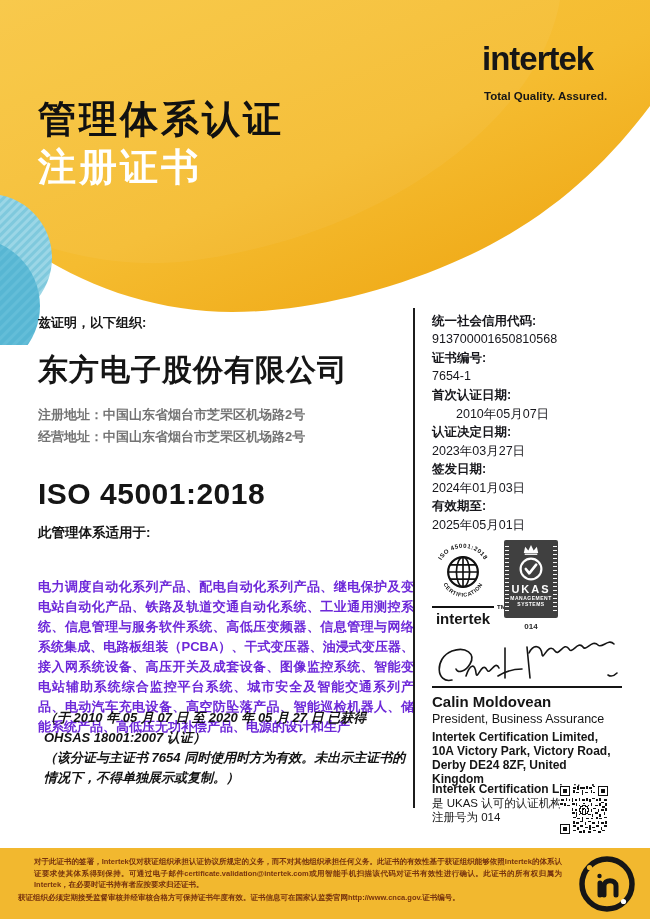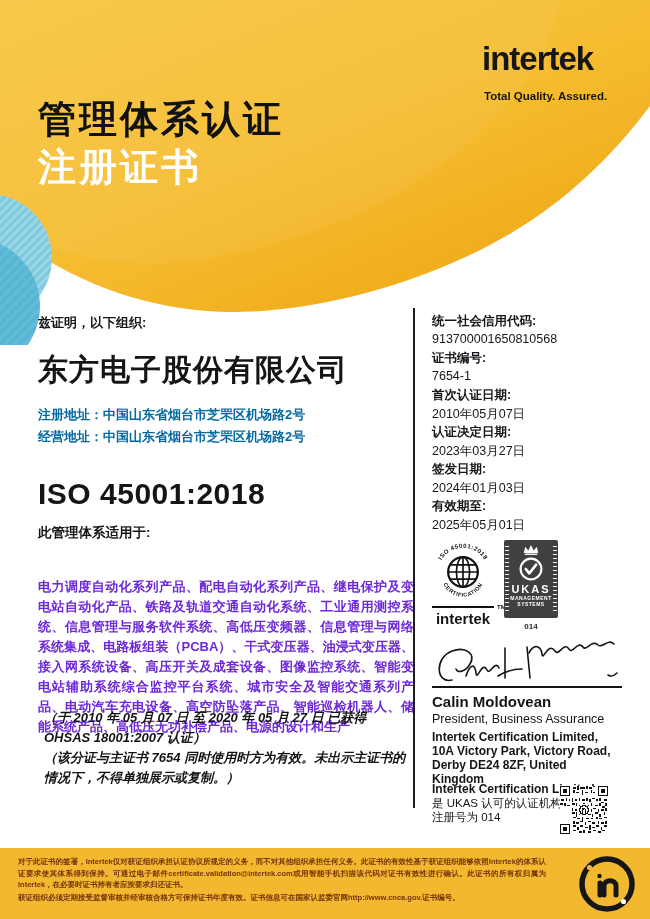--- a/index.html
+++ b/index.html
@@ -9,21 +9,21 @@
   .title-cn{font-size:38px;font-weight:900;letter-spacing:3px;line-height:1;}
   .label{font-size:12.5px;font-weight:800;color:#17171c;}
   .value{font-size:12.5px;font-weight:500;color:#17171c;}
   .scope{width:376px;font-size:13px;font-weight:600;line-height:20px;text-align:justify;color:#6d28d9;margin-top:27px;}
   .note{width:372px;font-size:13px;font-weight:700;font-style:italic;line-height:20px;color:#131313;}
   .ukas{width:54px;height:78px;background:#404040;border-radius:2px;display:flex;flex-direction:column;align-items:center;}
   .ukas .ticks{position:absolute;top:6px;bottom:6px;width:4px;
       background:repeating-linear-gradient(to bottom,rgba(255,255,255,.95) 0 1px,transparent 1px 4px);}
   .qr{image-rendering:pixelated;}
   .ftxt{width:528px;font-size:7.5px;font-weight:700;line-height:11.5px;color:#77330E;text-align:justify;}
-  .addr{font-size:13px;font-weight:600;color:#0369a1;}
+  .addr{font-size:13px;font-weight:600;color:#737373;}
   .wordmark{font-weight:800;color:#161616;}
 </style>
 </head>
 <body>
 
 <div class="page">
 
   <svg class="abs" style="left:0;top:0;" width="650" height="345" viewBox="0 0 650 345">
     <defs>
       <linearGradient id="yg" x1="0" y1="0" x2="0.85" y2="1">
@@ -71,21 +71,21 @@
 
   <div class="abs" style="left:413px;top:308px;width:1.5px;height:500px;background:#1c1c1c;"></div>
 
   <div class="abs label" style="left:432px;top:313px;">统一社会信用代码:</div>
   <div class="abs value" style="left:432px;top:332px;">913700001650810568</div>
 
   <div class="abs label" style="left:432px;top:350px;">证书编号:</div>
   <div class="abs value" style="left:432px;top:369px;">7654-1</div>
 
   <div class="abs label" style="left:432px;top:387px;">首次认证日期:</div>
-  <div class="abs value" style="left:432px;top:406px;">2010年05月07日</div>
+  <div class="abs value" style="left:456px;top:406px;">2010年05月07日</div>
 
   <div class="abs label" style="left:432px;top:424px;">认证决定日期:</div>
   <div class="abs value" style="left:432px;top:443px;">2023年03月27日</div>
 
   <div class="abs label" style="left:432px;top:461px;">签发日期:</div>
   <div class="abs value" style="left:432px;top:480px;">2024年01月03日</div>
 
   <div class="abs label" style="left:432px;top:498px;">有效期至:</div>
   <div class="abs value" style="left:432px;top:517px;">2025年05月01日</div>
 
@@ -160,21 +160,21 @@
         <path d="M2,2h3v3h-3z M28,2h3v3h-3z M2,28h3v3h-3z"></path>
       </g>
     <circle cx="16.5" cy="16.5" r="4.2" fill="#fff"></circle>
     <circle cx="16.5" cy="16.5" r="3" fill="none" stroke="#111" stroke-width="1"></circle>
     <circle cx="15.4" cy="15.6" r="0.55" fill="#111"></circle>
     <path d="M15.2,18.2 v-1.6 c0,-1 2.4,-1.4 2.4,0 v1.6" fill="none" stroke="#111" stroke-width="0.8" stroke-linecap="round"></path>
   </svg>
 
   <div class="abs" style="left:0;top:848px;width:650px;height:71px;background:#F2B82F;"></div>
 
-  <div class="abs ftxt" style="left:18px;top:856px;">对于此证书的签署，Intertek仅对获证组织承担认证协议所规定的义务，而不对其他组织承担任何义务。此证书的有效性基于获证组织能够依照Intertek的体系认证要求使其体系得到保持。可通过电子邮件certificate.validation@intertek.com或用智能手机扫描该代码对证书有效性进行确认。此证书的所有权归属为Intertek，在必要时证书持有者应按要求归还证书。</div>
+  <div class="abs ftxt" style="left:34px;top:856px;">对于此证书的签署，Intertek仅对获证组织承担认证协议所规定的义务，而不对其他组织承担任何义务。此证书的有效性基于获证组织能够依照Intertek的体系认证要求使其体系得到保持。可通过电子邮件certificate.validation@intertek.com或用智能手机扫描该代码对证书有效性进行确认。此证书的所有权归属为Intertek，在必要时证书持有者应按要求归还证书。</div>
   <div class="abs ftxt" style="left:18px;top:892px;">获证组织必须定期接受监督审核并经审核合格方可保持证书年度有效。证书信息可在国家认监委官网http://www.cnca.gov.证书编号。</div>
 
   <svg class="abs" style="left:576px;top:853px;" width="62" height="62" viewBox="0 0 62 62">
     <circle cx="31" cy="31" r="25" fill="none" stroke="#161616" stroke-width="5.5"></circle>
     <circle cx="23.5" cy="23" r="2.2" fill="#161616"></circle>
     <path d="M24,42 V30" fill="none" stroke="#161616" stroke-width="5" stroke-linecap="round"></path>
     <path d="M28,42 V33 c0,-7 12,-7 12,0 v9" fill="none" stroke="#161616" stroke-width="5" stroke-linecap="round"></path>
     <circle cx="13.5" cy="14.5" r="2.6" fill="#F2B82F"></circle>
     <circle cx="47.5" cy="48.5" r="2.6" fill="#ffffff"></circle>
   </svg>

